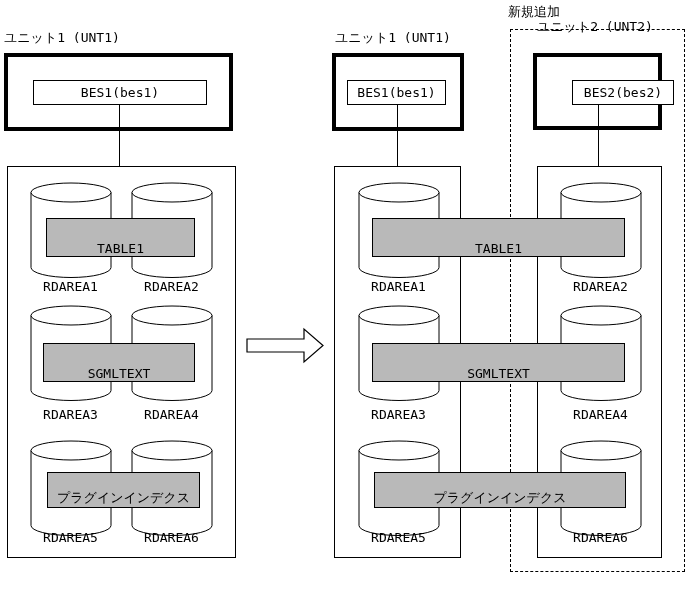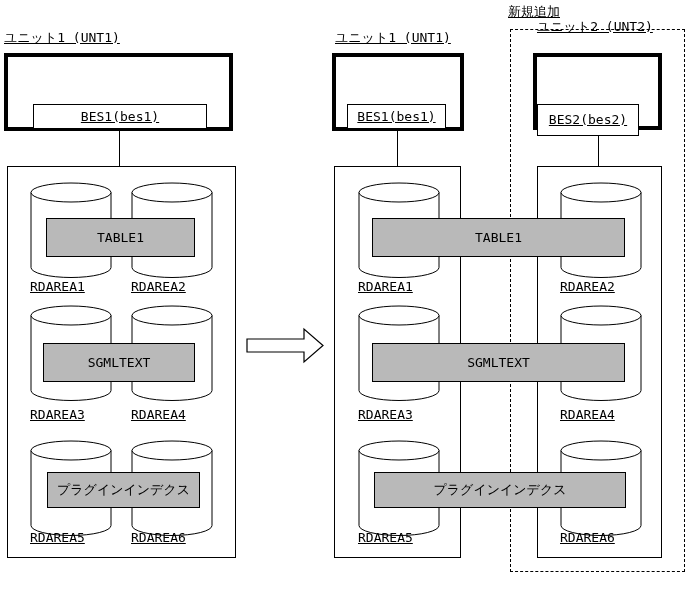--- a/index.html
+++ b/index.html
@@ -2,34 +2,34 @@
 <html><head>
 <meta charset="utf-8">
 <style>
   html,body{margin:0;padding:0;background:#fff;}
   .canvas{
     position:relative;width:690px;height:600px;background:#ffffff;overflow:hidden;
     font-family:"DejaVu Sans Mono","Liberation Mono",monospace;
     color:#000;font-size:13px;
   }
   .abs{position:absolute;}
-  .txt{white-space:nowrap;line-height:14px;text-decoration:underline;}
+  .txt{white-space:nowrap;line-height:14px;}
   .thick-box{border:4px solid #000;background:#fff;box-sizing:border-box;}
   .thin-box{border:1px solid #000;background:#fff;box-sizing:border-box;}
   .dashed-box{border:1px dashed #000;box-sizing:border-box;}
   .server-box{
     border:1px solid #000;background:#fff;box-sizing:border-box;
-    display:flex;align-items:center;justify-content:center;margin-top:24px;
+    display:flex;align-items:center;justify-content:center;
   }
   .vline{width:1px;background:#000;}
   .band{
     border:1px solid #000;background:#b9b9b9;box-sizing:border-box;
-    display:flex;align-items:center;justify-content:center;
+    display:flex;align-items:flex-end;justify-content:center;
   }
-  .rd-label{width:81px;text-align:left;}
+  .rd-label{width:81px;text-align:center;}
   .cyl{display:block;}
   svg{display:block;}
 </style>
 </head>
 <body>
 
 <div class="canvas">
 
   <svg width="0" height="0" style="position:absolute">
     <defs>
@@ -94,21 +94,21 @@
   <div class="abs txt" style="left:335px;top:31px">ユニット1 (UNT1)</div>
   <div class="abs thick-box" style="left:332px;top:53px;width:132px;height:78px"></div>
   <div class="abs vline" style="left:397px;top:104px;height:62px"></div>
   <div class="abs server-box" style="left:347px;top:80px;width:99px;height:25px">
     <span class="txt">BES1(bes1)</span>
   </div>
 
   <div class="abs txt" style="left:537px;top:20px">ユニット2 (UNT2)</div>
   <div class="abs thick-box" style="left:533px;top:53px;width:129px;height:77px"></div>
   <div class="abs vline" style="left:598px;top:104px;height:62px"></div>
-  <div class="abs server-box" style="left:537px;top:80px;width:102px;height:32px">
+  <div class="abs server-box" style="left:572px;top:80px;width:102px;height:25px">
     <span class="txt">BES2(bes2)</span>
   </div>
 
   <div class="abs thin-box" style="left:334px;top:166px;width:127px;height:392px"></div>
   <div class="abs thin-box" style="left:537px;top:166px;width:125px;height:392px"></div>
 
   <svg class="abs cyl" style="left:358px;top:182px" width="82" height="97">
       <use href="#cyl-shape"></use>
     </svg>
   <svg class="abs cyl" style="left:560px;top:182px" width="82" height="97">

